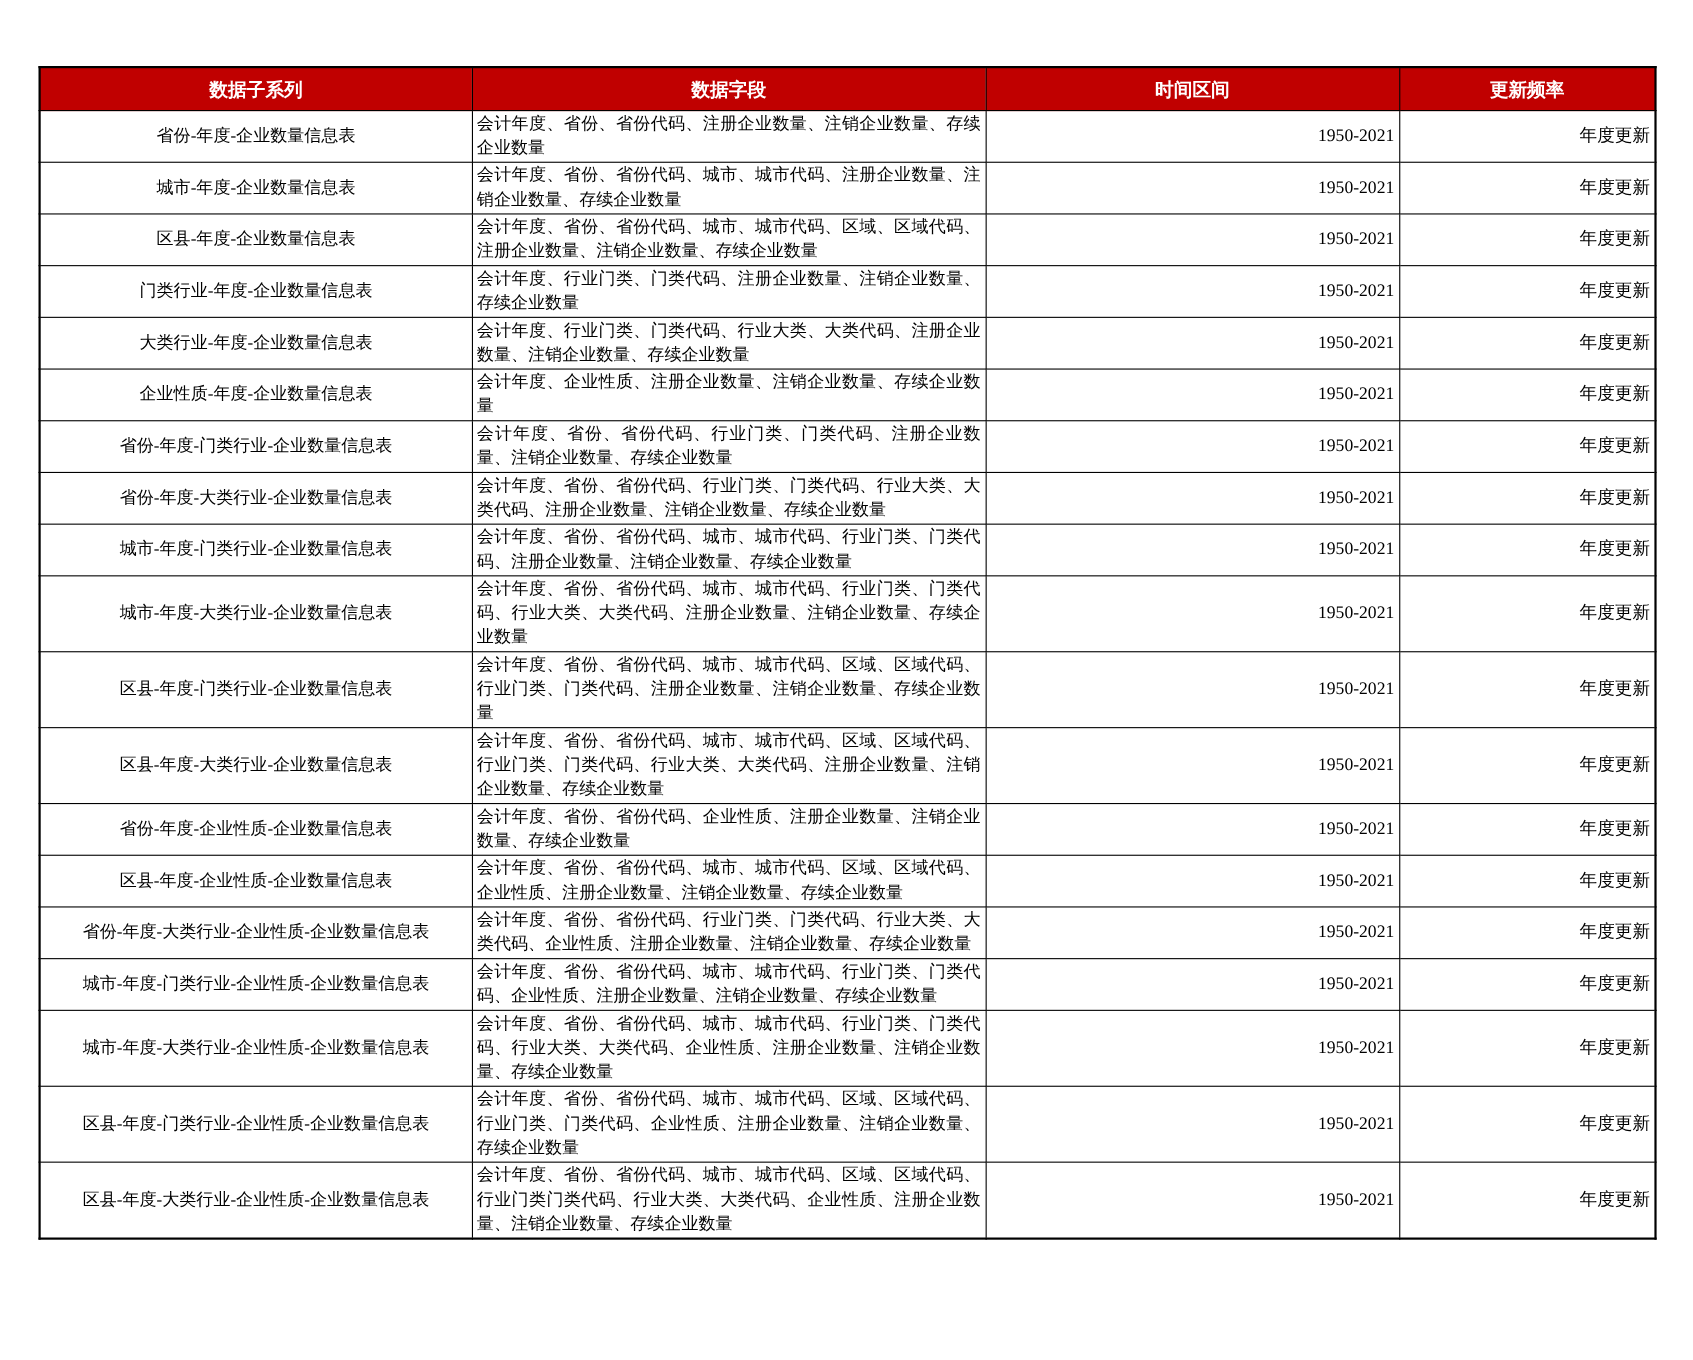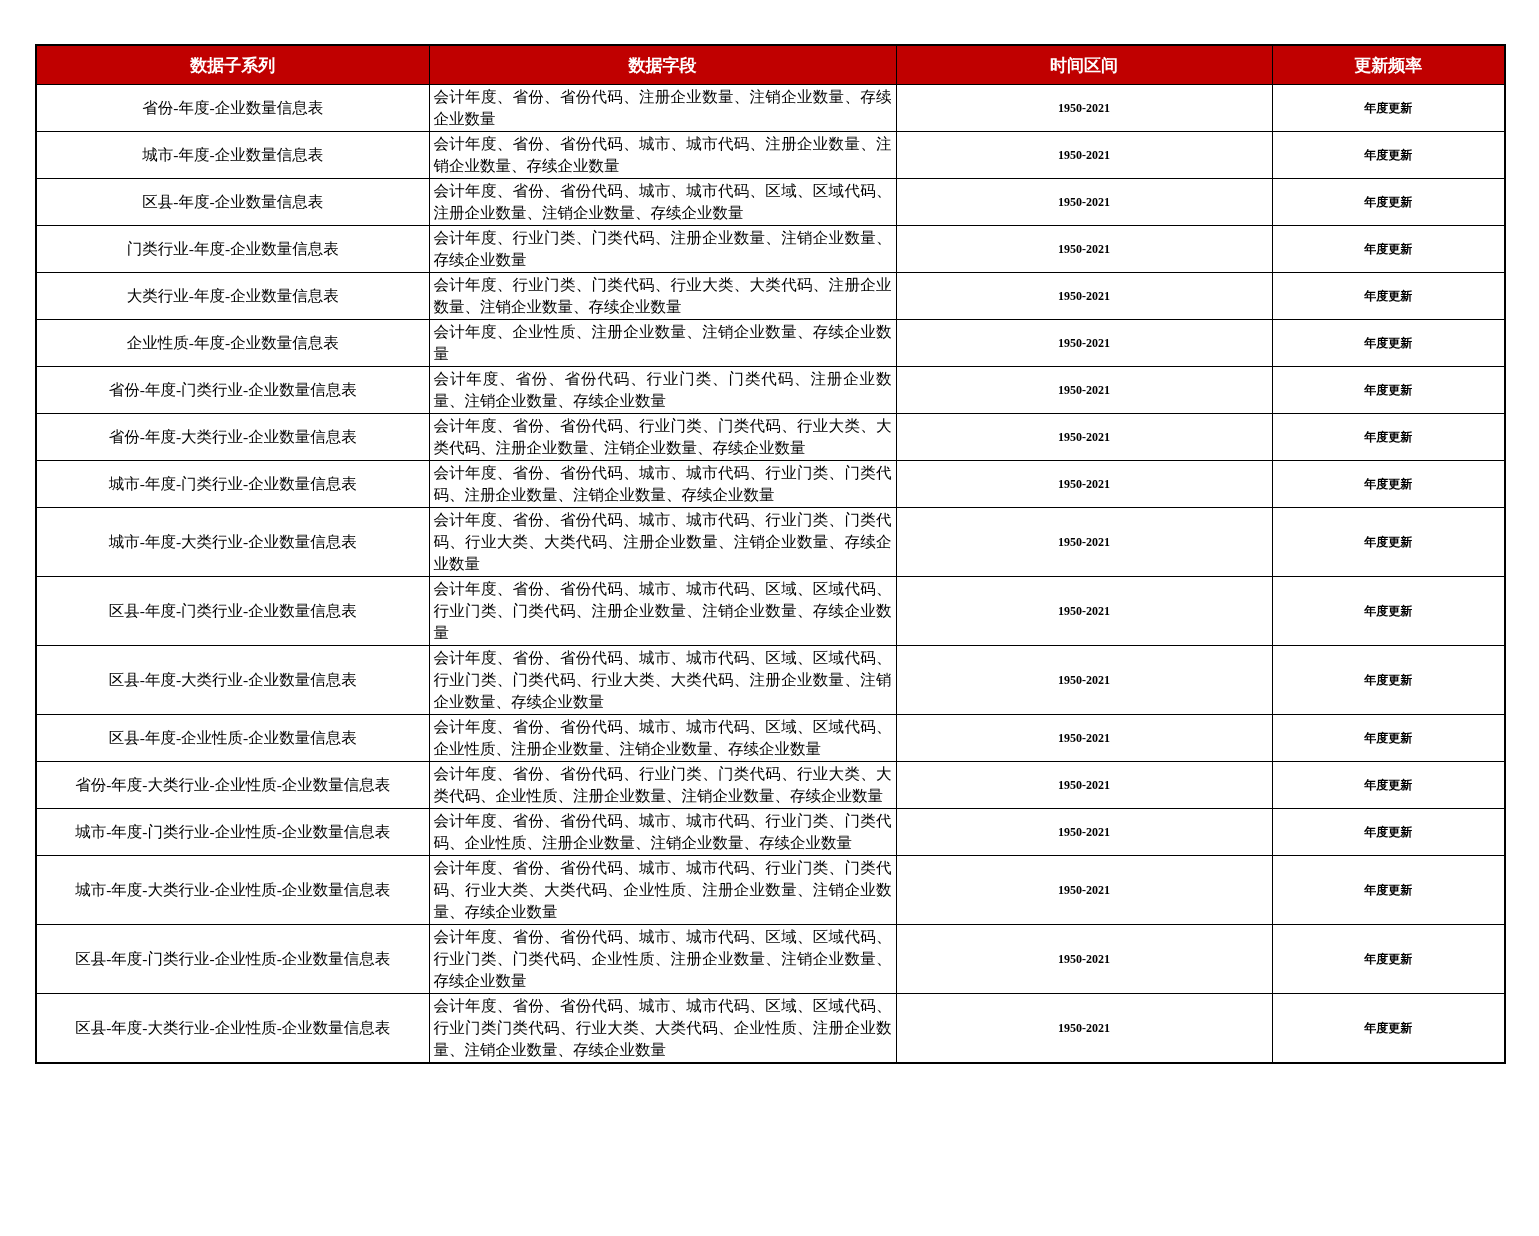--- a/index.html
+++ b/index.html
@@ -11,21 +11,21 @@
     position: relative;
     width: 1539px;
     height: 1236px;
     background: #ffffff;
     font-family: "Liberation Serif", "DejaVu Serif", serif;
     color: #000000;
   }
   table.catalog {
     position: absolute;
     left: 35px;
-    top: 44px;
+    top: 60px;
     width: 1469px;
     border-collapse: collapse;
     table-layout: fixed;
     border: 2px solid #000000;
   }
   col.c-series    { width: 393px; }
   col.c-fields    { width: 467px; }
   col.c-period    { width: 376px; }
   col.c-frequency { width: 233px; }
 
@@ -49,23 +49,22 @@
     overflow: hidden;
   }
   td.series {
     text-align: center;
   }
   td.fields {
     text-align: justify;
     text-justify: inter-ideograph;
   }
   td.period, td.frequency {
-    text-align: center;
-    font-size: 12px;
-    font-weight: bold;
+    text-align: right;
+    font-size: 16px;
   }
 </style>
 </head>
 <body>
 
 <div class="page">
   <table class="catalog">
     <colgroup>
       <col class="c-series">
       <col class="c-fields">
@@ -147,20 +146,26 @@
     <td class="period">1950-2021</td>
     <td class="frequency">年度更新</td>
   </tr>
         <tr>
     <td class="series">区县-年度-大类行业-企业数量信息表</td>
     <td class="fields">会计年度、省份、省份代码、城市、城市代码、区域、区域代码、行业门类、门类代码、行业大类、大类代码、注册企业数量、注销企业数量、存续企业数量</td>
     <td class="period">1950-2021</td>
     <td class="frequency">年度更新</td>
   </tr>
         <tr>
+    <td class="series">省份-年度-企业性质-企业数量信息表</td>
+    <td class="fields">会计年度、省份、省份代码、企业性质、注册企业数量、注销企业数量、存续企业数量</td>
+    <td class="period">1950-2021</td>
+    <td class="frequency">年度更新</td>
+  </tr>
+        <tr>
     <td class="series">区县-年度-企业性质-企业数量信息表</td>
     <td class="fields">会计年度、省份、省份代码、城市、城市代码、区域、区域代码、企业性质、注册企业数量、注销企业数量、存续企业数量</td>
     <td class="period">1950-2021</td>
     <td class="frequency">年度更新</td>
   </tr>
         <tr>
     <td class="series">省份-年度-大类行业-企业性质-企业数量信息表</td>
     <td class="fields">会计年度、省份、省份代码、行业门类、门类代码、行业大类、大类代码、企业性质、注册企业数量、注销企业数量、存续企业数量</td>
     <td class="period">1950-2021</td>
     <td class="frequency">年度更新</td>

